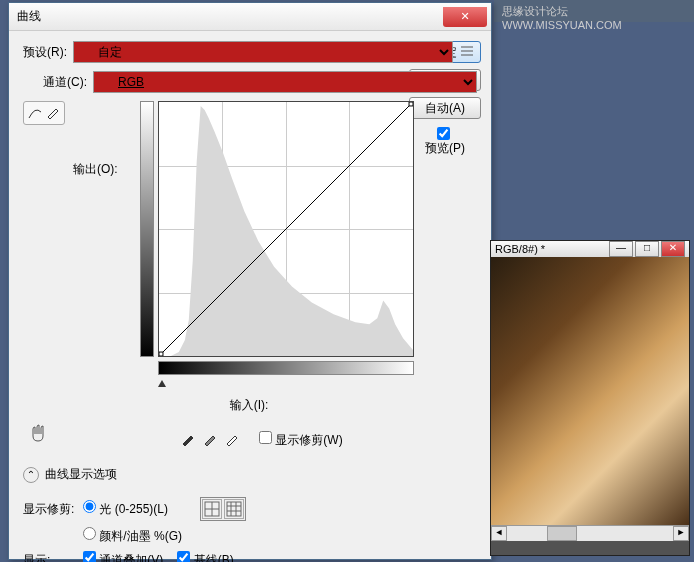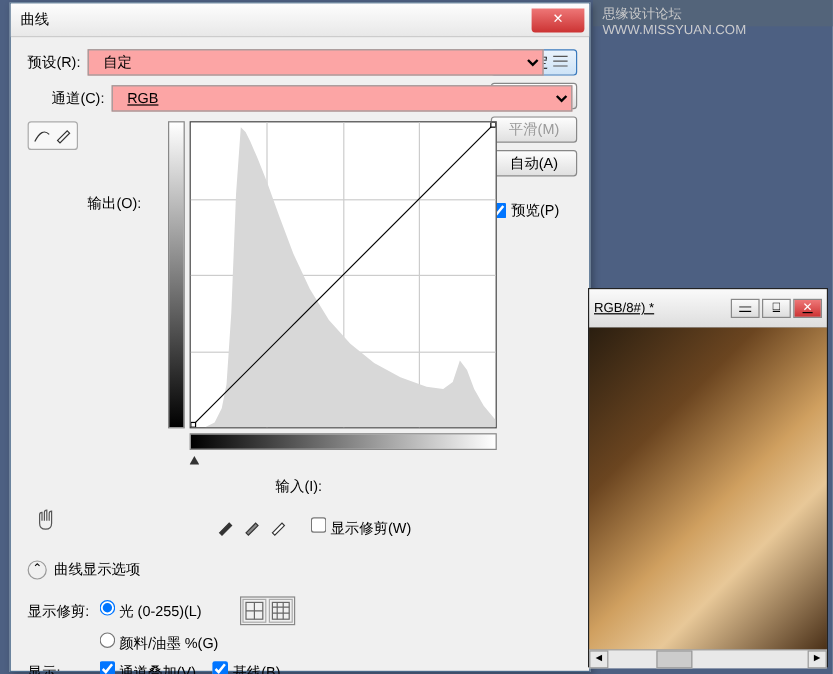--- a/index.html
+++ b/index.html
@@ -6,28 +6,28 @@
 body { font-family: "Microsoft YaHei", sans-serif; font-size: 12px; background: #4d6082; width: 694px; height: 562px; position: relative; overflow: hidden; }
 
 .dialog { position: absolute; left: 8px; top: 2px; width: 484px; height: 558px; background: #f0f0f0; border: 1px solid #4a6a8a; box-shadow: 2px 2px 6px rgba(0,0,0,0.3); }
 .titlebar { height: 28px; background: linear-gradient(#fdfdfd, #e8e8e8); border-bottom: 1px solid #ccc; display: flex; align-items: center; padding-left: 8px; }
 .titlebar-text { flex: 1; font-size: 12px; }
 .close-btn { width: 44px; height: 20px; background: linear-gradient(#e77, #c33); color: #fff; text-align: center; line-height: 18px; margin-right: 4px; border-radius: 0 0 3px 3px; font-size: 11px; cursor: pointer; }
 
 .content { padding: 10px 14px; position: relative; }
 .row { display: flex; align-items: center; margin-bottom: 8px; }
 .label { margin-right: 6px; }
-.select { flex: 1; height: 22px; border: 1px solid #999; background: #fca5a5; padding: 0 8px; font-size: 12px; }
+.select { flex: 1; height: 22px; border: 1px solid #999; background: #b91c1c; padding: 0 20px; font-size: 12px; }
 .small-select { width: 160px; text-decoration: underline; }
 .icon-btn { width: 18px; height: 18px; margin-left: 6px; display: inline-block; }
 
 .right-panel { position: absolute; right: 10px; top: 38px; width: 72px; }
 .btn { display: block; width: 72px; height: 22px; margin-bottom: 6px; background: linear-gradient(#fdfdfd, #e0e0e0); border: 1px solid #888; border-radius: 3px; font-size: 12px; cursor: pointer; }
 .btn.primary { border: 1px solid #3a7abd; background: linear-gradient(#eaf3fc, #cde3f7); }
-.checkbox-row { display: flex; align-items: center; margin-top: 20px; font-size: 12px; }
+.checkbox-row { display: flex; align-items: center; margin-top: 8px; font-size: 12px; flex-direction: column; }
 .checkbox-row input { margin-right: 4px; }
 
 .curves-area { display: flex; margin-top: 4px; }
 .tools-col { width: 50px; }
 .tool-pair { border: 1px solid #aaa; border-radius: 3px; padding: 2px; display: inline-flex; background: #f8f8f8; }
 .tool-pair span { width: 18px; height: 18px; display: inline-block; text-align: center; }
 
 .graph-wrap { margin-left: 20px; }
 .graph { width: 256px; height: 256px; border: 1px solid #444; background: #fff; position: relative; }
 .grid-line { position: absolute; background: #ccc; }
@@ -48,21 +48,21 @@
 
 .options-area { margin-top: 14px; }
 .opt-row { display: flex; align-items: center; margin-bottom: 6px; }
 .opt-label { width: 60px; }
 .radio-group label { margin-right: 12px; }
 .grid-icons { margin-left: 20px; display: flex; gap: 2px; border: 1px solid #888; padding: 1px; }
 .grid-icon { width: 20px; height: 20px; border: 1px solid #aaa; display: inline-block; }
 
 .bg-header { position: absolute; right: 0; top: 0; width: 200px; height: 22px; background: #53647a; color: #ccc; font-size: 11px; padding: 4px 8px; }
 .img-window { position: absolute; right: 4px; top: 240px; width: 200px; height: 316px; background: #525252; border: 1px solid #222; }
-.img-titlebar { height: 32px; background: linear-gradient(#fafafa, #ddd); display: flex; align-items: center; padding: 0 4px; font-size: 11px; text-decoration: underline; }
+.img-titlebar { height: 16px; background: linear-gradient(#fafafa, #ddd); display: flex; align-items: center; padding: 0 4px; font-size: 11px; }
 .win-btns { margin-left: auto; display: flex; gap: 2px; }
 .win-btn { width: 24px; height: 16px; border: 1px solid #888; background: linear-gradient(#fafafa,#ddd); font-size: 10px; text-align: center; cursor: pointer; }
 .win-btn.cls { background: linear-gradient(#e77,#c33); color: #fff; }
 .img-area { background: linear-gradient(135deg, #2a1e10, #6b4520 30%, #d0a060 55%, #e8c898 70%, #4a3018); height: 268px; position: relative; }
 .scrollbar-h { height: 16px; background: #e8e8e8; border-top: 1px solid #999; display: flex; }
 .sb-thumb { width: 30px; background: #ccc; border: 1px solid #999; margin-left: 40px; }
 .sb-arrow { width: 16px; border: 1px solid #999; text-align: center; font-size: 9px; }
 </style>
 </head>
 <body>
@@ -71,21 +71,20 @@
 
 <div class="dialog">
   <div class="titlebar">
     <span class="titlebar-text">曲线</span>
     <div class="close-btn">✕</div>
   </div>
 
   <div class="right-panel">
     <button class="btn primary">确定</button>
     <button class="btn">取消</button>
-    <button class="btn" disabled="" style="color:#999">平滑(M)</button>
     <button class="btn">自动(A)</button>
     <div class="checkbox-row">
       <input type="checkbox" checked="" style="">
       <span>预览(P)</span>
     </div>
   </div>
 
   <div class="content">
     <div class="row">
       <span class="label">预设(R):</span>

